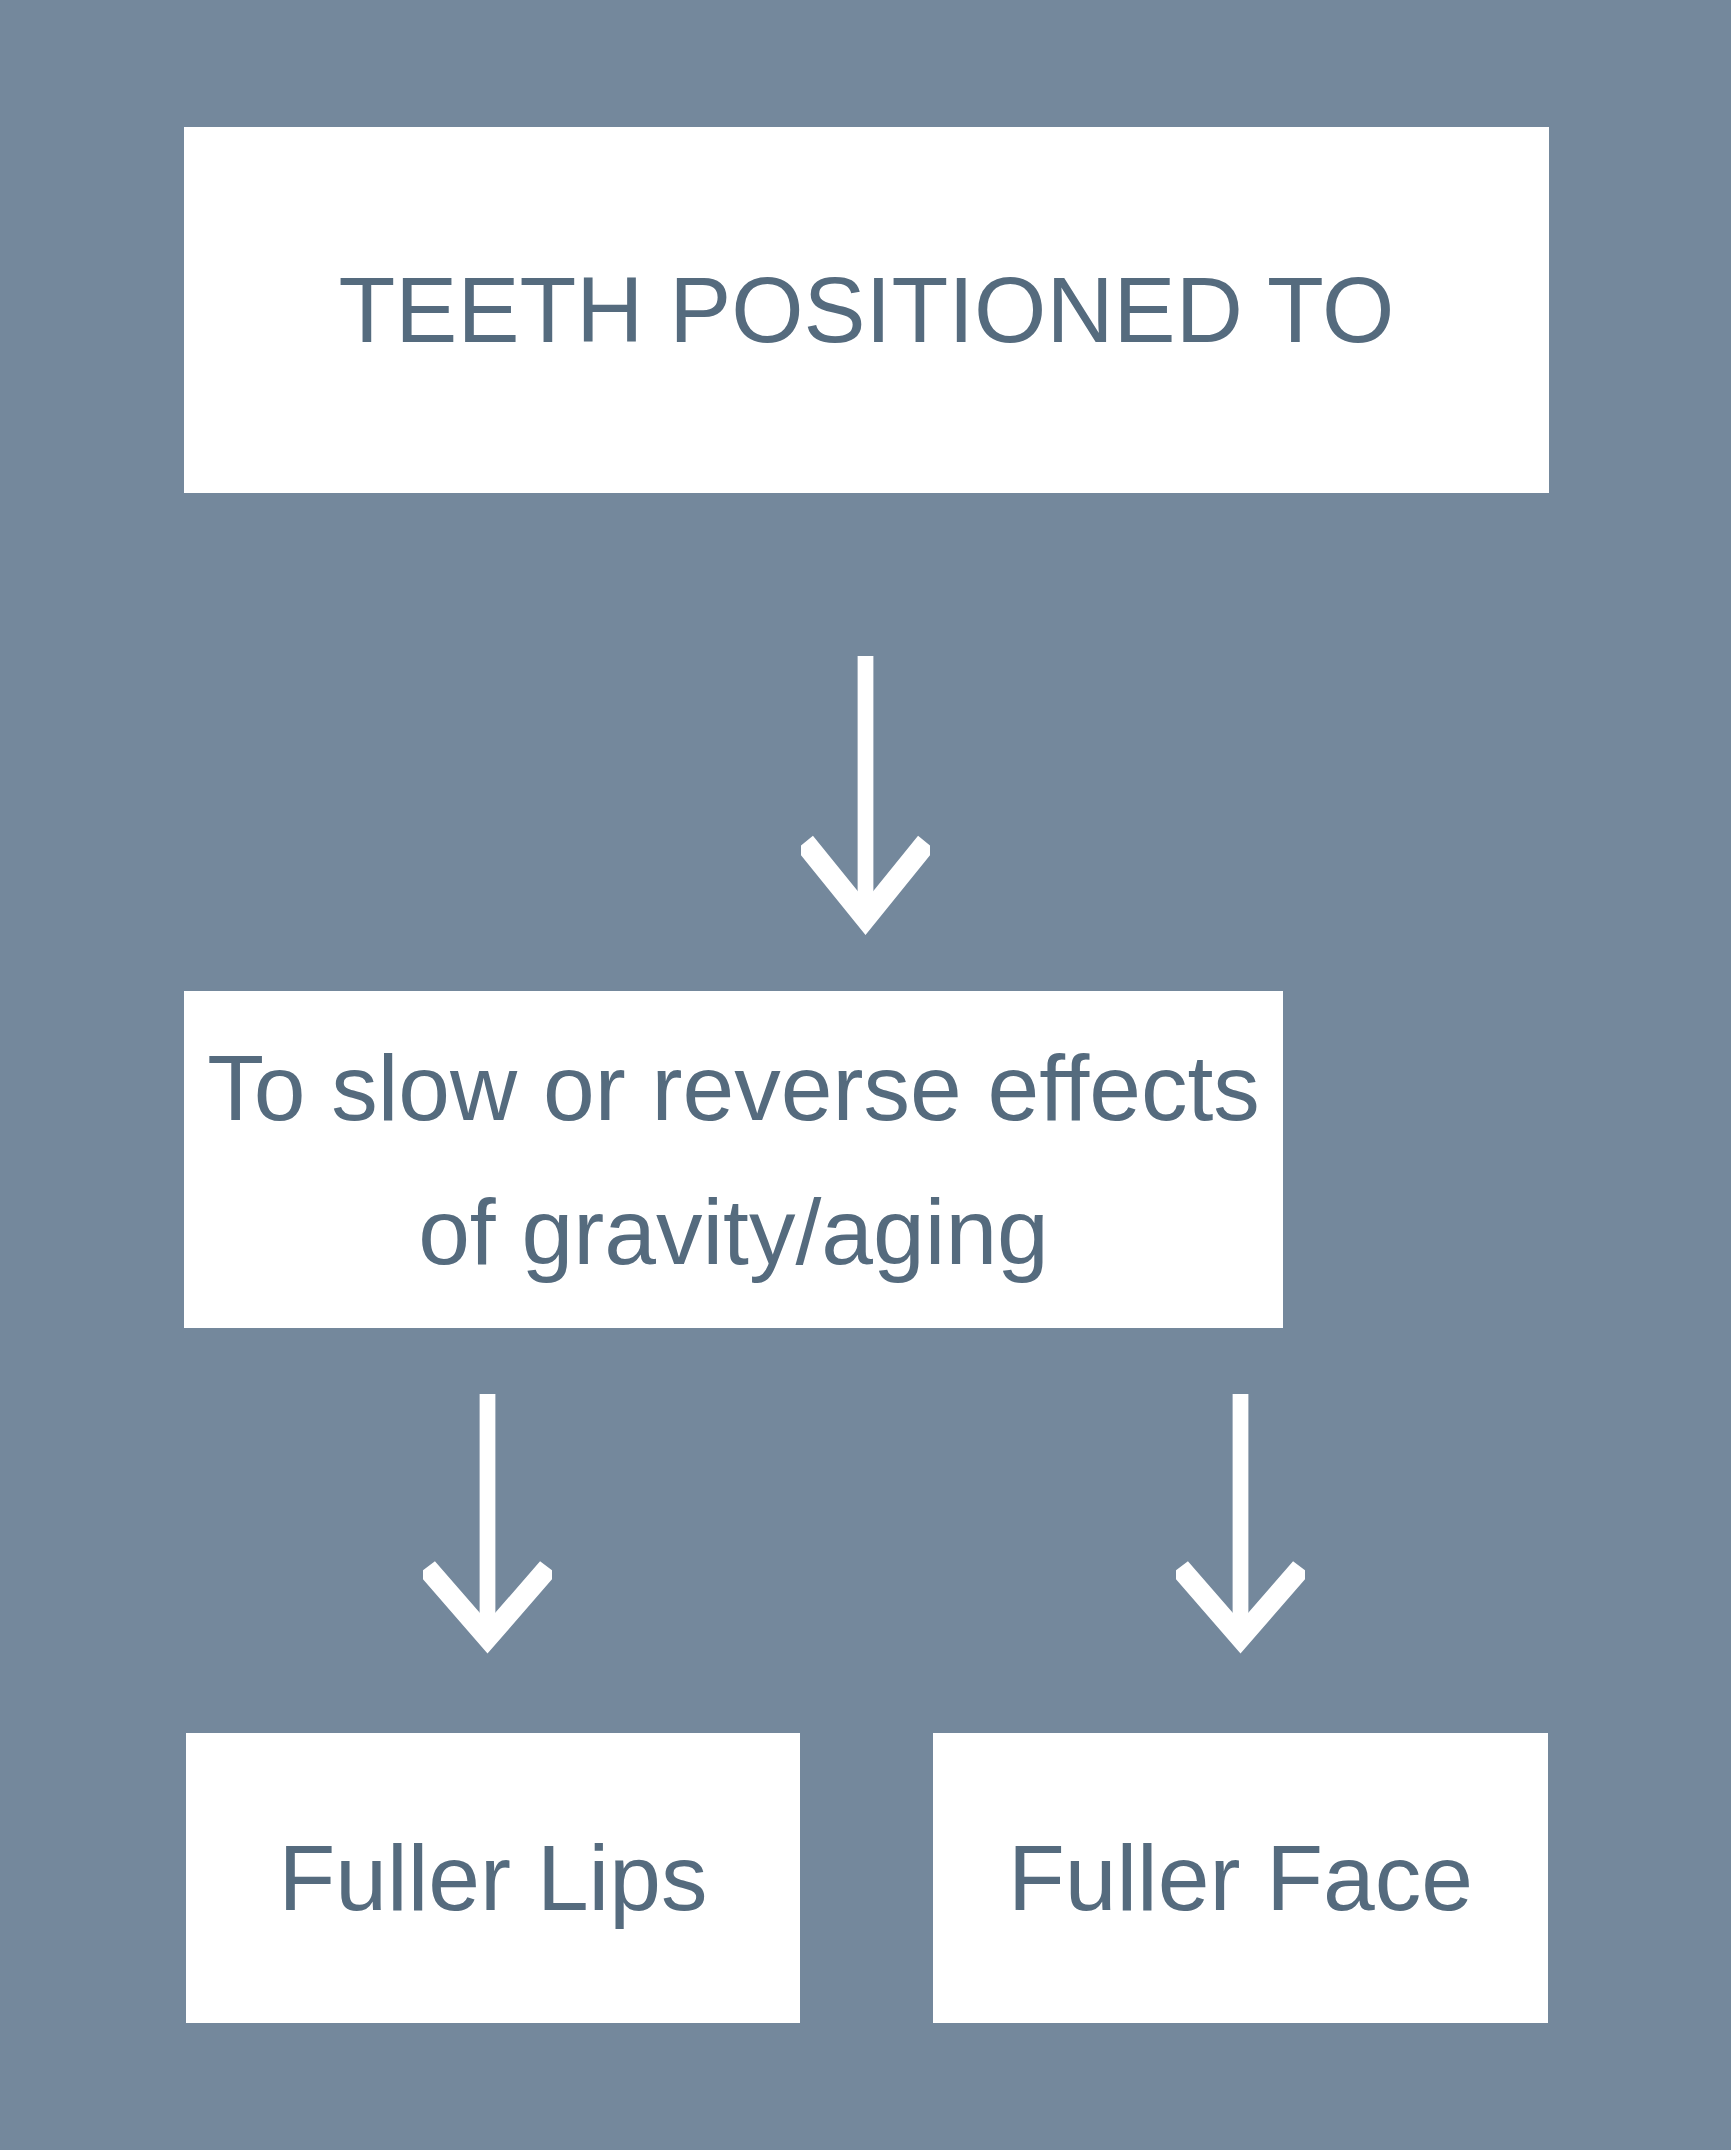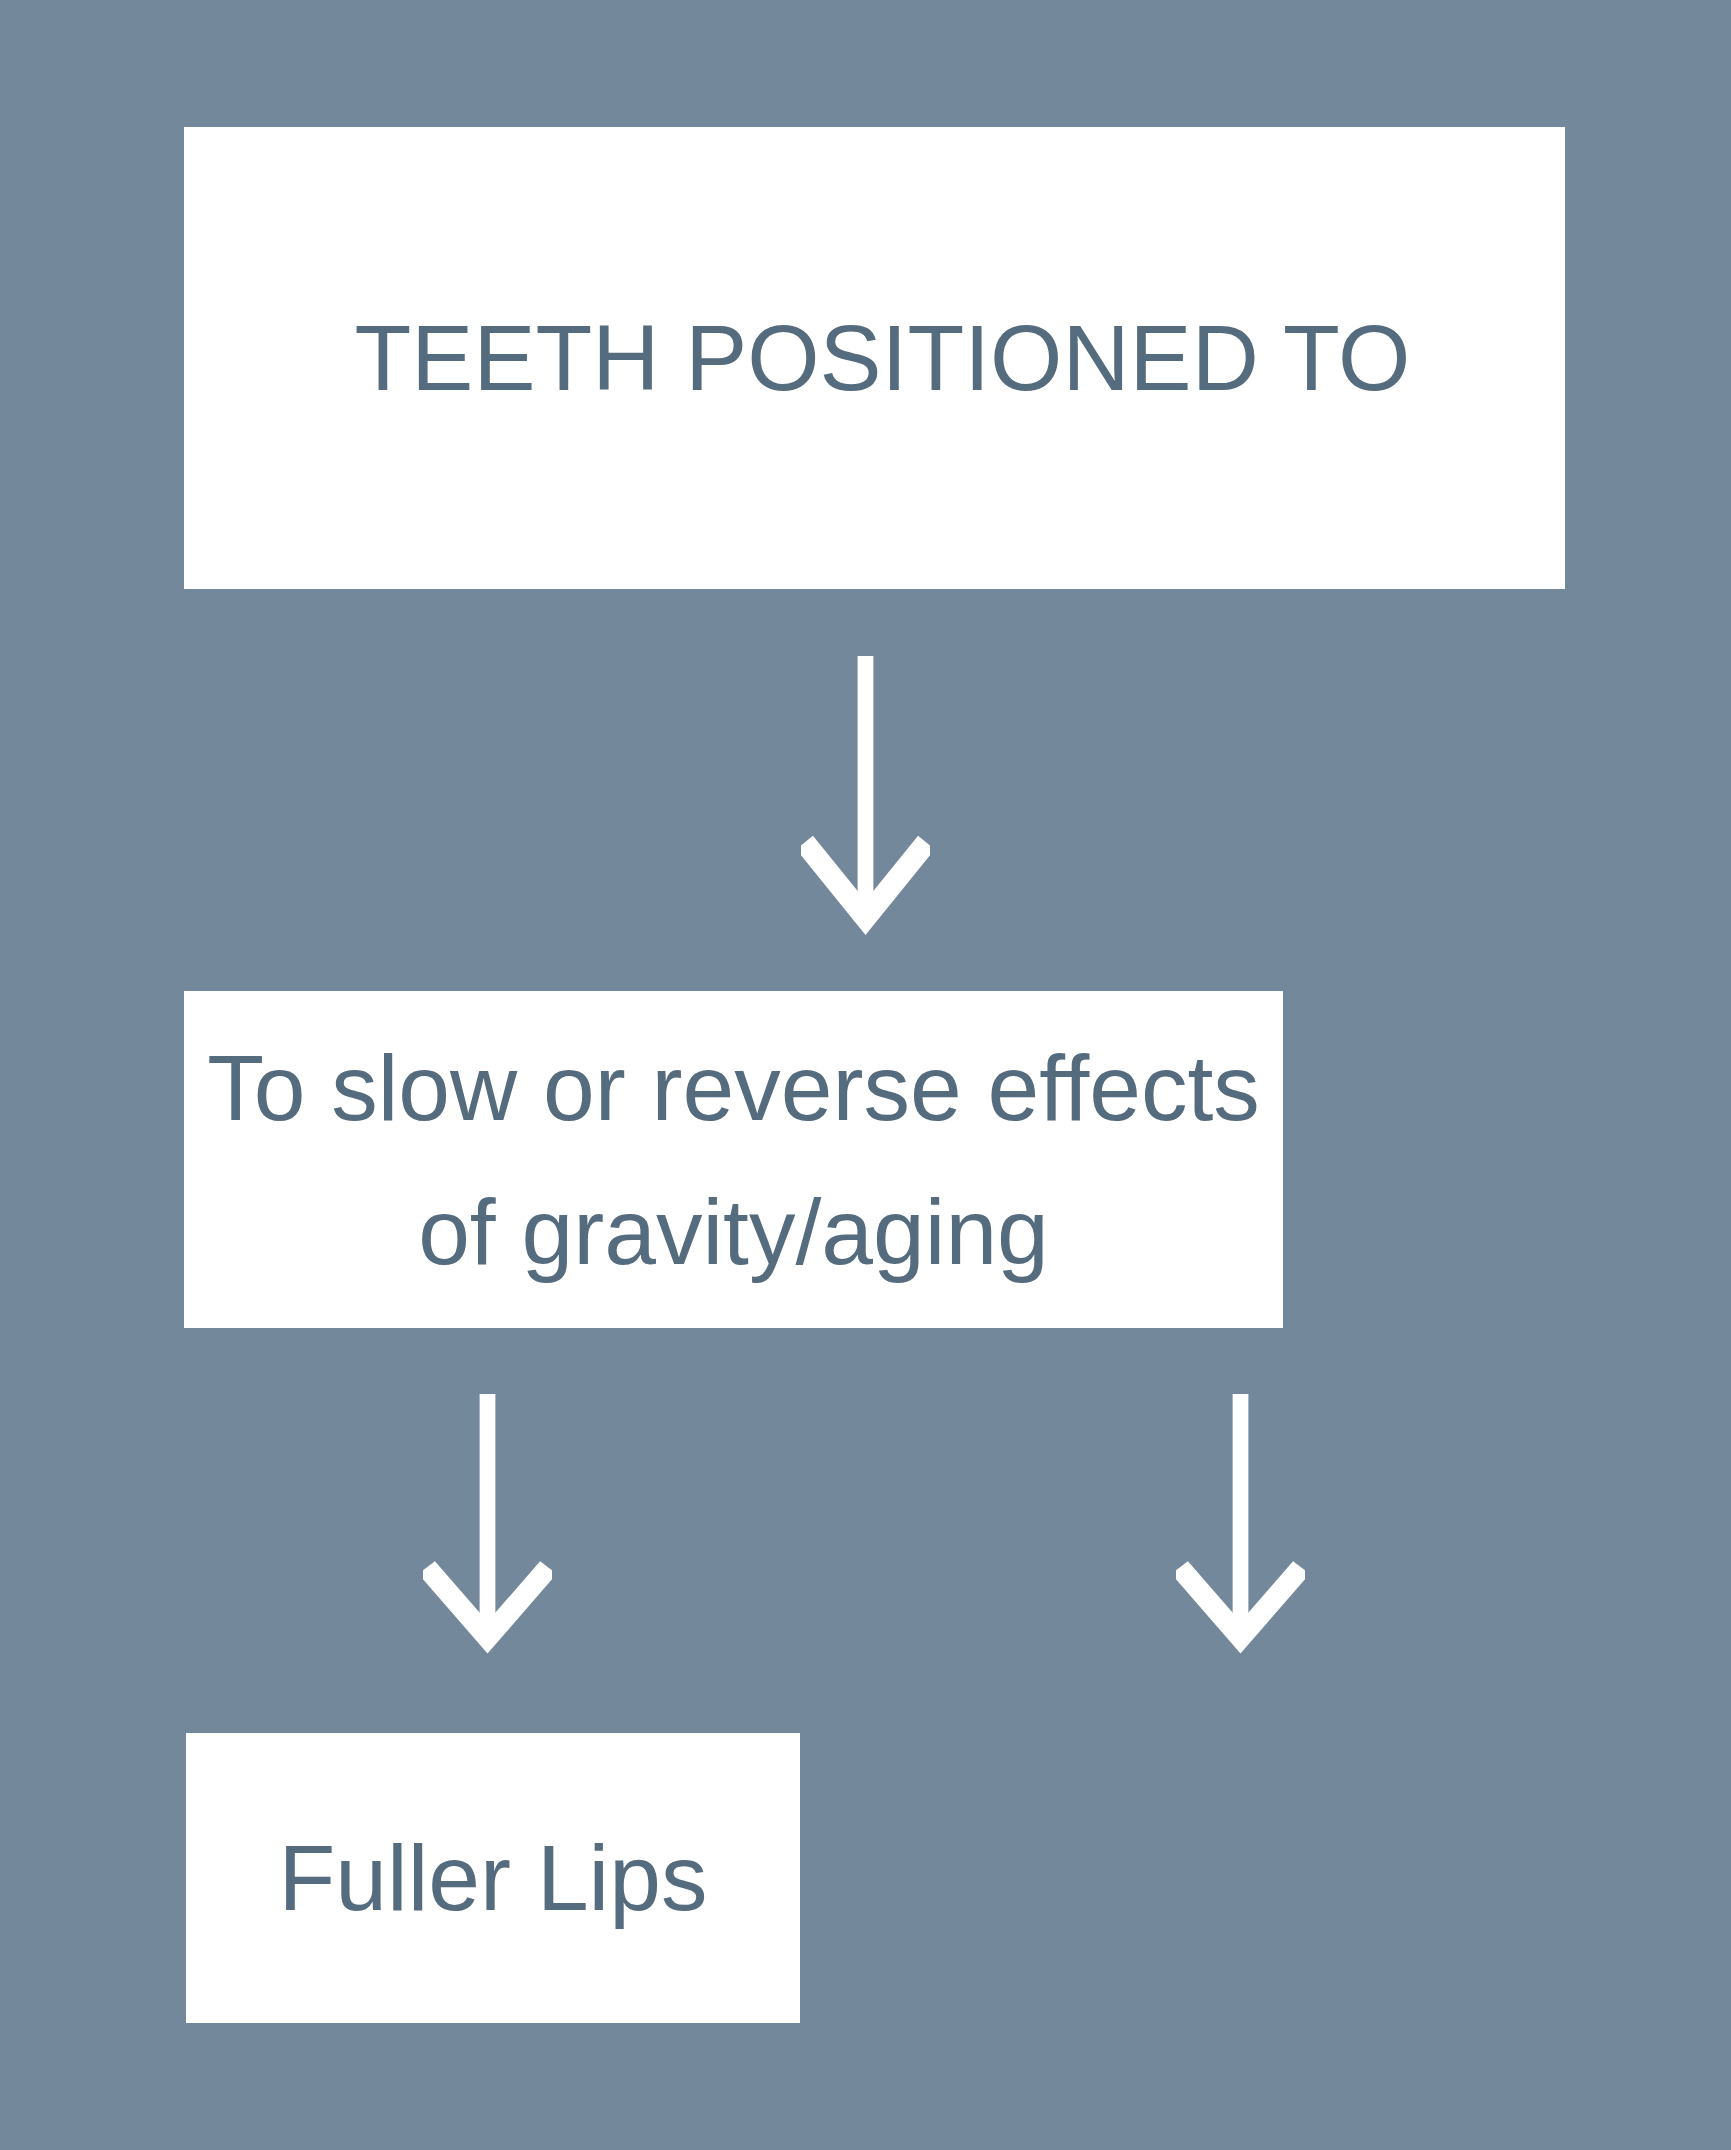--- a/index.html
+++ b/index.html
@@ -30,21 +30,21 @@
     align-items: center;
     justify-content: center;
     text-align: center;
     font-size: 93px;
     line-height: 144px;
     font-weight: 400;
   }
   .box .line {
     white-space: nowrap;
   }
-  #box-top    { left: 184px;  top: 127px;  width: 1365px; height: 462px; padding-left: 16px; }
+  #box-top    { left: 184px;  top: 127px;  width: 1365px; height: 366px; }
   #box-middle { left: 184px;  top: 991px; width: 1099px; height: 337px; }
   #box-bl     { left: 186px;  top: 1733px; width: 614px;  height: 290px; }
   #box-br     { left: 933px; top: 1733px; width: 615px;  height: 290px; }
 
   .arrow {
     position: absolute;
     color: var(--arrow);
   }
   #arrow-main  { left: 801px; top: 656px;  width: 129px; height: 287px; }
   #arrow-left  { left: 423px;  top: 1394px; width: 129px; height: 267px; }
@@ -76,15 +76,18 @@
 
   <svg class="arrow" id="arrow-right" viewBox="0 0 180 400" preserveAspectRatio="none" aria-hidden="true">
     <rect x="79" y="0" width="22" height="358" fill="currentColor"></rect>
     <path d="M5 260 L90 365 L175 260" fill="none" stroke="currentColor" stroke-width="30"></path>
   </svg>
 
   <div class="box" id="box-bl">
     <div class="line">Fuller Lips</div>
   </div>
 
+  <div class="box" id="box-br">
+    <div class="line">Fuller Face</div>
+  </div>
 
 </div>
 
 
 </body></html>

